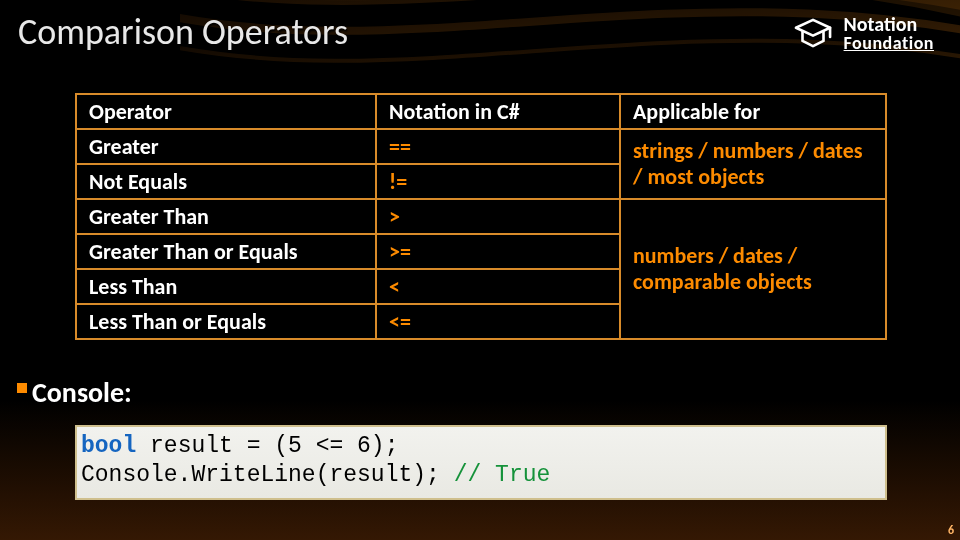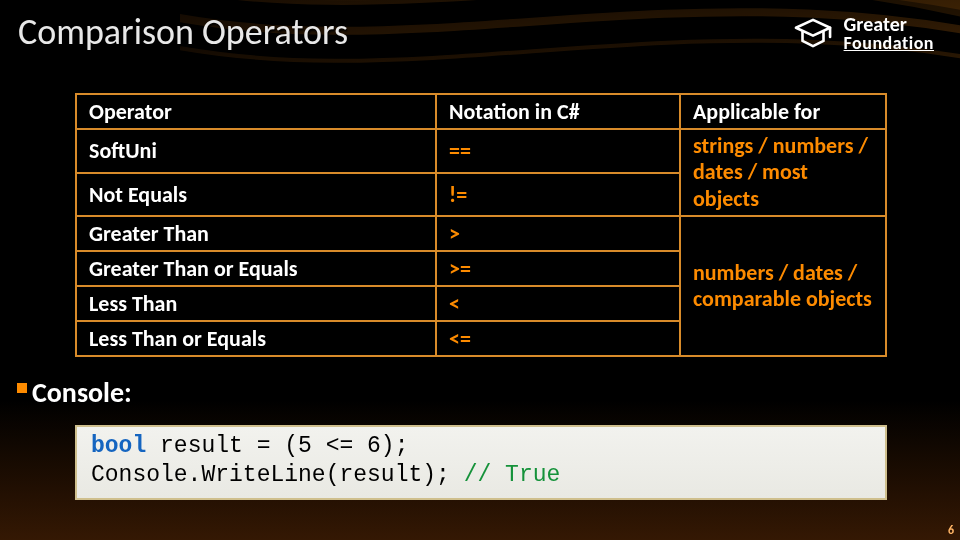--- a/index.html
+++ b/index.html
@@ -33,32 +33,32 @@
   }
   .tbl th, .tbl td {
     border:2px solid #d88b2a;
     background:#000;
     padding:3px 10px 3px 12px;
     text-align:left;
     font-weight:600;
   }
   .tbl th { font-weight:700; }
   .tbl td.code, .tbl td.app { color:#fd8b00; }
-  .tbl .c1 { width:360px; }
+  .tbl .c1 { width:300px; }
   .tbl .c2 { width:244px; }
   .tbl td.app { font-weight:700; vertical-align:middle; line-height:1.2; }
   
   .example-line { position:absolute; left:32px; top:375px; font-size:28px; font-weight:600; }
   .example-line .bullet { position:absolute; left:-15px; top:8px; width:10px; height:10px; background:#fd8b00; }
   .code-block {
     position:absolute; left:75px; top:425px; width:812px;
     background:linear-gradient(#f2f2ee,#e9e9e3);
     border:2px solid #cfbf8d;
     font-family:Consolas,"Courier New",monospace;
-    font-size:23px; padding:5px 14px 8px 14px;
+    font-size:23px; padding:5px 14px 8px 4px;
     color:#000; line-height:1.25; font-weight:500;
   }
   .code-block .kw { color:#1565c0; font-weight:600; }
   .code-block .cm { color:#15923a;margin-top:8px; }
   .page-num { position:absolute; right:6px; bottom:3px; font-size:12px; color:#ffb566; font-weight:600;}
 </style>
 </head>
 <body>
 
 <div class="swirls">
@@ -85,34 +85,34 @@
   <span class="icon">
     <svg viewBox="0 0 64 64" width="42" height="42">
       <g fill="none" stroke="#fff" stroke-width="4" stroke-linejoin="round" stroke-linecap="round">
         <path d="M6 24 L32 12 L58 24 L32 36 Z"></path>
         <path d="M16 30 V44 L32 52 L48 44 V30"></path>
         <path d="M58 24 V38"></path>
       </g>
     </svg>
   </span>
   <span class="text">
-    <div class="l1">Greater</div>
+    <div class="l1">Notation</div>
     <div class="l2">Foundation</div>
   </span>
 </div>
 
 <table class="tbl">
   <tbody>
       <tr>
     <th class="c1">Operator</th>
     <th class="c2">Notation in C#</th>
     <th>Applicable for</th>
   </tr>
   <tr>
-    <td class="c1">SoftUni</td>
+    <td class="c1">Greater</td>
     <td class="c2 code">==</td>
     <td class="app" rowspan="2">strings / numbers / dates / most objects</td>
   </tr>
   <tr>
     <td class="c1">Not Equals</td>
     <td class="c2 code">!=</td>
   </tr>
   <tr>
     <td class="c1">Greater Than</td>
     <td class="c2 code">&gt;</td>

